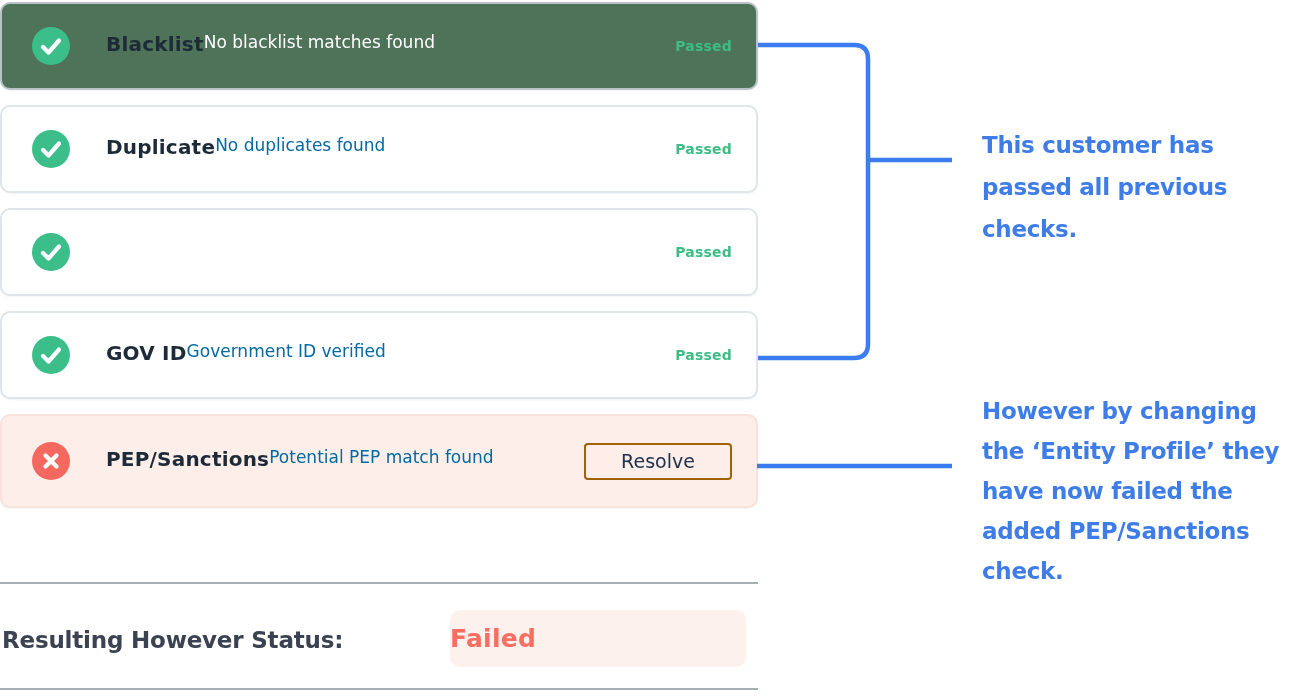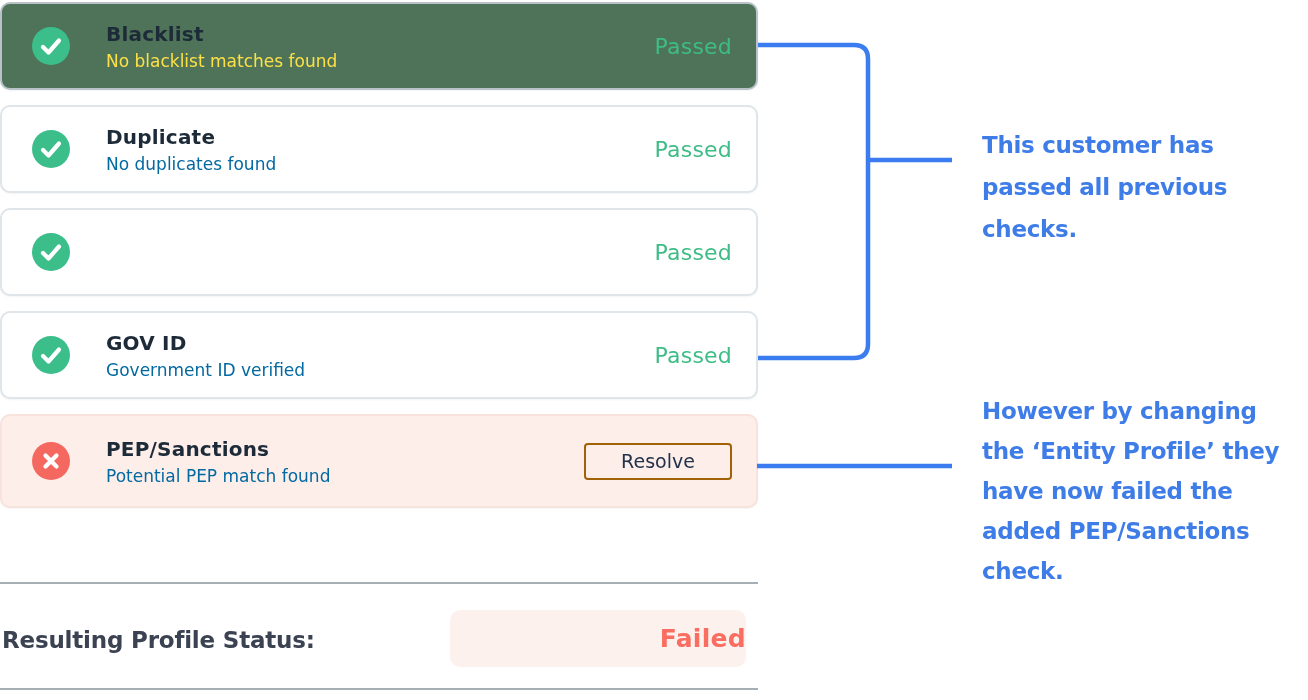--- a/index.html
+++ b/index.html
@@ -8,48 +8,48 @@
     font-family:"DejaVu Sans","Liberation Sans",sans-serif;
   }
   .check-list{position:absolute;left:0;top:2px;width:758px;}
   .card{
     box-sizing:border-box;height:88px;margin-bottom:15px;
     background:#ffffff;border:2px solid #dfe5e8;border-radius:10px;
     display:flex;align-items:center;padding:0 24px 0 30px;
     box-shadow:0 1px 2px rgba(20,40,60,0.05);
   }
   .card.highlight{background:#4e7358;border-color:#b9c3c7;}
-  .card.highlight .subtitle{color:#fde047;}
+  .card.highlight .subtitle{color:#ffffff;}
   .card.failed{background:#fdeeea;border-color:#f8e2dc;margin-top:8px;height:94px;}
   .check-circle{
     width:38px;height:38px;border-radius:50%;flex:0 0 38px;margin-right:36px;
     display:flex;align-items:center;justify-content:center;
   }
   .check-circle.green{background:#3cbe8b;}
   .check-circle.red{background:#f4685f;}
-  .card-text{display:flex;flex-direction:column;}
+  .card-text{display:flex;}
   .title{font-size:20px;font-weight:700;color:#1d2b39;margin-bottom:5px;letter-spacing:0.2px;}
   .subtitle{font-size:17px;color:#0369a1;}
-  .status{margin-left:auto;font-size:22px;font-weight:400;color:#3dbd85;letter-spacing:0.2px;}
+  .status{margin-left:auto;font-size:14px;font-weight:700;color:#3dbd85;letter-spacing:0.2px;}
   .resolve-btn{
     margin-left:auto;width:148px;height:37px;background:transparent;
     border:2px solid #a16207;border-radius:4px;color:#22324b;
     font-family:inherit;font-size:19px;cursor:pointer;
   }
   .divider{position:absolute;left:0;width:758px;height:2px;background:#a6b0b4;}
   .divider.top{top:582px;}
   .divider.bottom{top:688px;}
   .status-label{
     position:absolute;left:2px;top:627px;font-size:23px;font-weight:700;
     color:#3b4252;letter-spacing:-0.2px;
   }
   .status-badge{
     position:absolute;left:450px;top:610px;width:296px;height:57px;
     background:#fdf1ee;border-radius:10px;
-    display:flex;align-items:center;justify-content:flex-end;
+    display:flex;align-items:center;justify-content:flex-start;
   }
   .status-badge span{font-size:25px;font-weight:700;color:#fa6e61;letter-spacing:0.3px;}
   .connector{position:absolute;left:0;top:0;pointer-events:none;}
   .annotation{
     position:absolute;left:982px;width:340px;color:#3e7ce8;font-weight:700;
     font-size:23px;line-height:40px;letter-spacing:-0.3px;white-space:pre-line;
   }
   .annotation.first{top:124px;line-height:42px;}
   .annotation.second{top:391px;}
 </style>
@@ -133,21 +133,21 @@
 </div>
 
   <svg class="connector" width="1308" height="700" viewBox="0 0 1308 700">
     <path d="M 758 45 H 854 Q 868 45 868 59 V 344 Q 868 358 854 358 H 758" fill="none" stroke="#3b7cf0" stroke-width="4.5"></path>
     <path d="M 868 160 H 952" fill="none" stroke="#3b7cf0" stroke-width="4.5"></path>
     <path d="M 757 466 H 952" fill="none" stroke="#3b7cf0" stroke-width="4.5"></path>
   </svg>
 
   <div class="divider top"></div>
 
-  <div class="status-label">Resulting Profile Status:</div>
+  <div class="status-label">Resulting However Status:</div>
 
   <div class="status-badge">
     <span>Failed</span>
   </div>
 
   <div class="divider bottom"></div>
 
   <div class="annotation first">This customer has
 passed all previous
 checks.</div>

